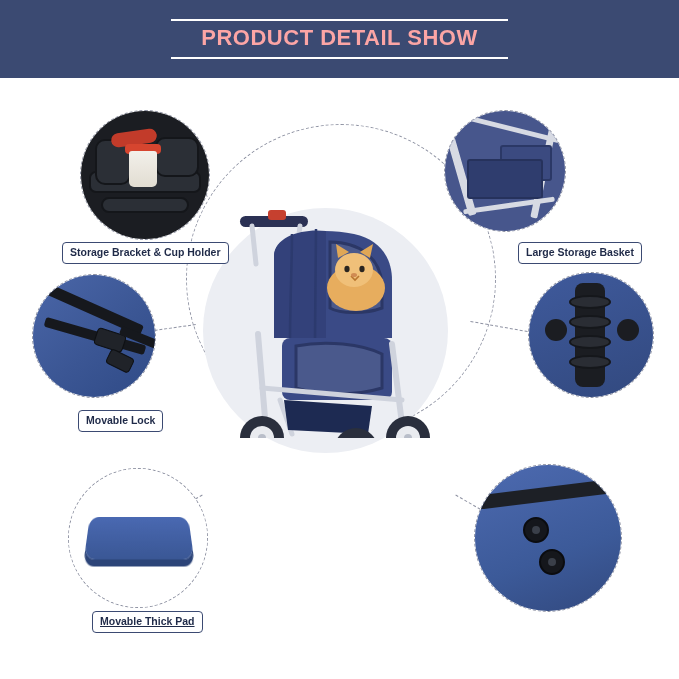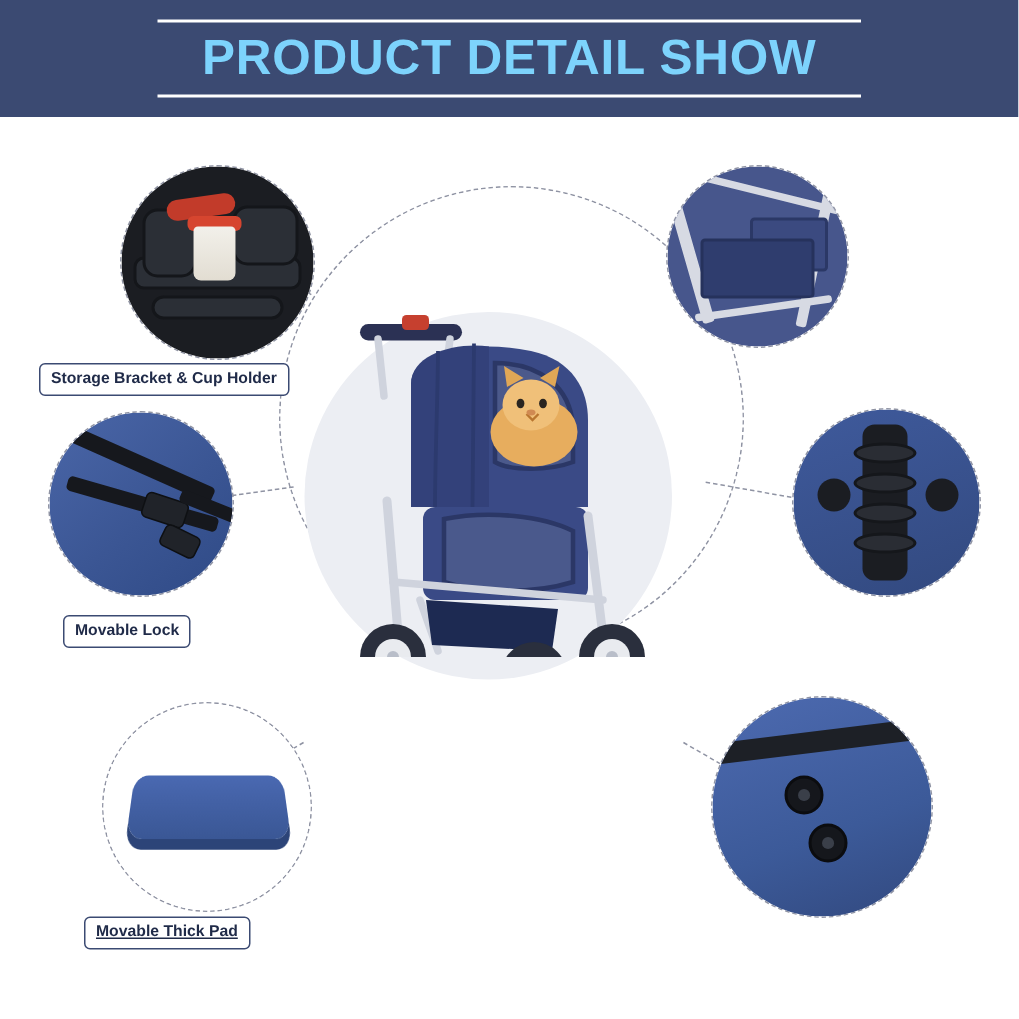--- a/index.html
+++ b/index.html
@@ -21,22 +21,22 @@
     display: flex;
     align-items: center;
     justify-content: center;
   }
   .header-inner {
     border: 2px solid #ffffff;
     border-left: none; border-right: none;
     padding: 4px 30px 6px 30px;
   }
   .header-title {
-    color: #7dd3fc;
-    font-size: 33px;
+    color: #fca5a5;
+    font-size: 22px;
     font-weight: bold;
     letter-spacing: 0.5px;
     white-space: nowrap;
   }
 
   
   .canvas {
     position: absolute;
     left: 0; top: 78px;
     width: 679px; height: 601px;
@@ -75,20 +75,21 @@
     position: absolute;
     border: 1px solid #3b4a72;
     border-radius: 4px;
     background: #ffffff;
     color: #1f2a48;
     font-size: 10.5px;
     font-weight: bold;
     padding: 4px 7px 5px 7px;
     white-space: nowrap;
     line-height: 1;
+    margin-left: 36px;
   }
 
   
   .conn {
     position: absolute;
     border-top: 1px dashed #8f93a3;
     height: 0;
   }
 
   
@@ -273,20 +274,21 @@
     <div class="photo">
       <div class="fill b2-bg"></div>
       <div class="b2-bar" style="left:6px; top:14px; width:110px; height:5px; transform:rotate(14deg);"></div>
       <div class="b2-bar" style="left:10px; top:6px; width:8px; height:100px; transform:rotate(-16deg);"></div>
       <div class="b2-bar" style="left:96px; top:4px; width:7px; height:104px; transform:rotate(12deg);"></div>
       <div class="b2-basket2"></div>
       <div class="b2-basket"></div>
       <div class="b2-bar" style="left:18px; top:92px; width:92px; height:5px; transform:rotate(-8deg);"></div>
     </div>
   </div>
+  <div class="chip" style="left:482px; top:164px;">Large Storage Basket</div>
 
   <div class="bubble" style="left:32px; top:196px; width:124px; height:124px;">
     <div class="photo">
       <div class="fill b3-bg"></div>
       <div class="b3-strap" style="left:-6px; top:26px; width:120px; height:11px; transform:rotate(24deg);"></div>
       <div class="b3-strap" style="left:10px; top:56px; width:104px; height:10px; transform:rotate(16deg);"></div>
       <div class="b3-clip" style="left:62px; top:56px; width:30px; height:18px; transform:rotate(18deg);"></div>
       <div class="b3-clip" style="left:74px; top:78px; width:26px; height:16px; transform:rotate(26deg);"></div>
       <div class="b3-strap" style="left:86px; top:58px; width:40px; height:9px; transform:rotate(22deg);"></div>
     </div>

